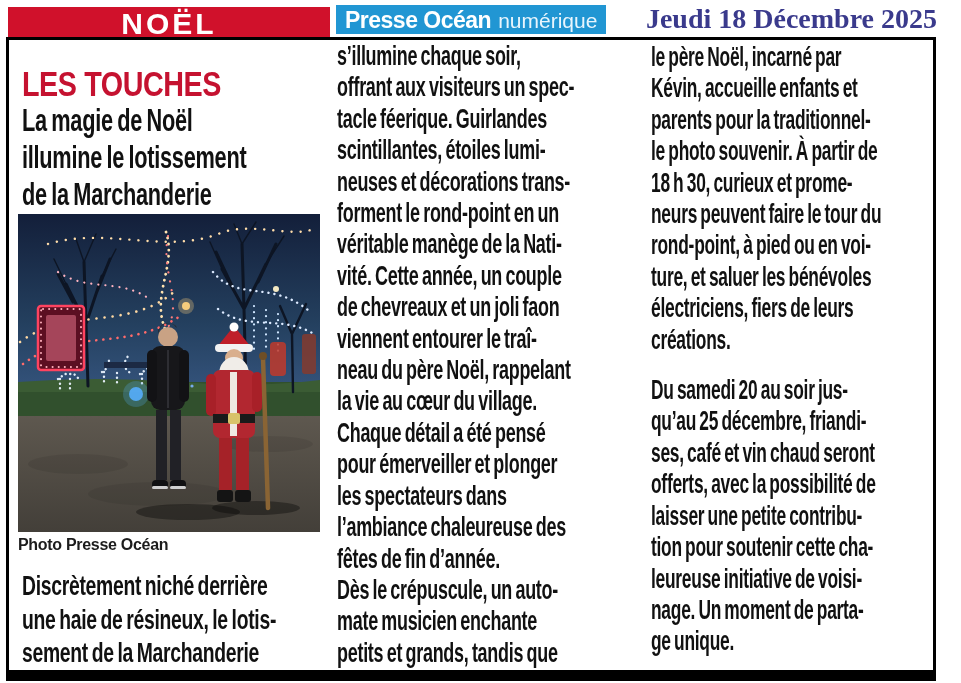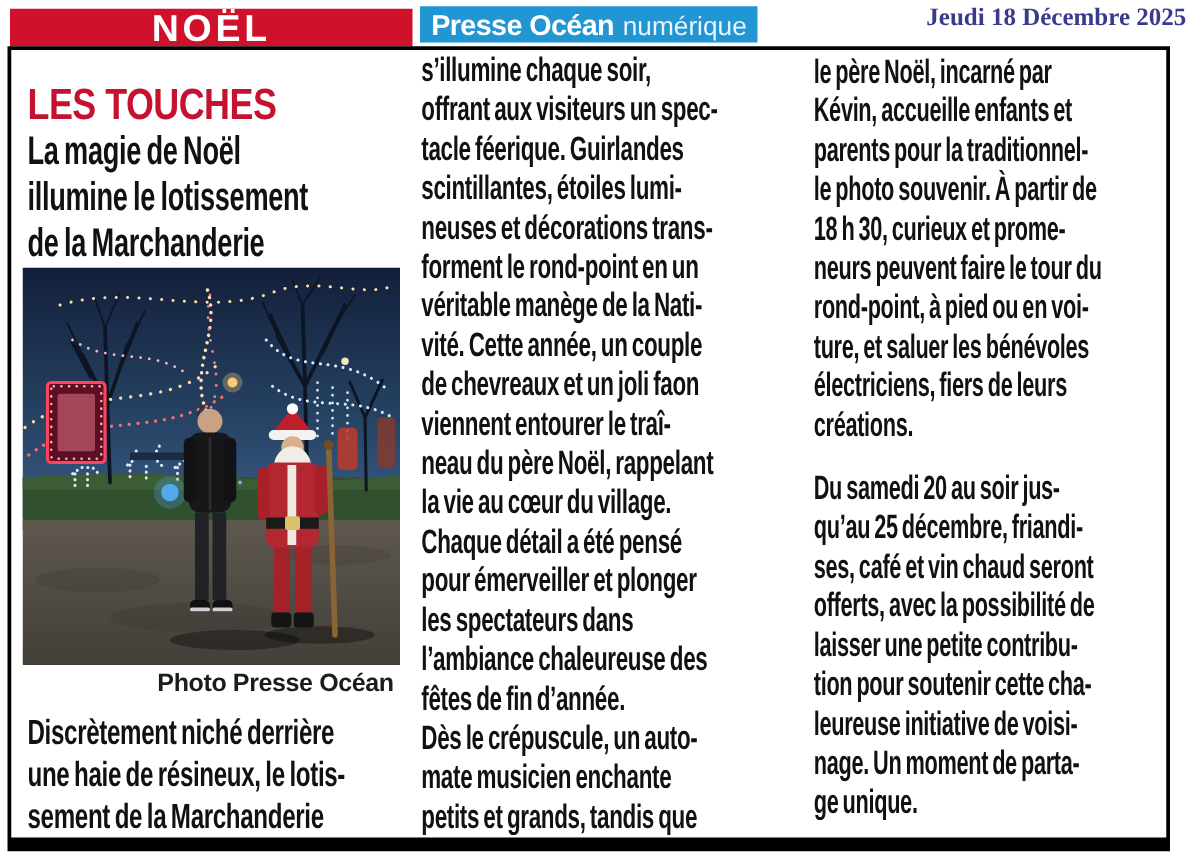--- a/index.html
+++ b/index.html
@@ -19,22 +19,22 @@
     text-align:center; line-height:34px;
   }
   .po-banner {
     position:absolute; left:336px; top:5px; height:29px;
     background:var(--banner-blue,#2196d3);
     color:#fff; padding:1px 9px; line-height:29px; white-space:nowrap;
   }
   .po-banner .brand { font-weight:bold; font-size:23px; letter-spacing:-0.5px; }
   .po-banner .edition { font-weight:normal; font-size:21px; color:#e8f5fd; margin-left:7px; }
   .date-line {
-    position:absolute; top:3px; right:12px;
-    font-family:"Liberation Serif", serif; font-weight:bold; font-size:20px;
+    position:absolute; top:3px; right:24px;
+    font-family:"Liberation Serif", serif; font-weight:bold; font-size:28px;
     color:var(--date-blue,#3a3a8c); white-space:nowrap;
   }
 
   
   .frame {
     position:absolute; left:6px; top:37px; width:930px; height:644px;
     border:3px solid var(--frame-black,#000);
     border-bottom-width:11px; background:#fff;
   }
 
@@ -50,22 +50,22 @@
     letter-spacing:-0.5px; transform:scaleX(0.82); transform-origin:0 0;
     white-space:nowrap;
   }
   .headline {
     position:absolute; left:22px; top:102px; width:440px;
     font-size:32px; line-height:37px; transform:scaleX(0.68);
   }
   .photo-wrap { position:absolute; left:18px; top:214px; width:302px; height:318px; }
   .photo-wrap svg { display:block; width:100%; height:100%; }
   .caption {
-    position:absolute; left:18px; top:536px; width:297px; text-align:right;
-    font-size:20px; font-weight:bold; color:#1c1c1c; letter-spacing:-0.3px;
+    position:absolute; left:18px; top:536px; width:297px; 
+    font-size:16px; font-weight:bold; color:#1c1c1c; letter-spacing:-0.3px;
   }
   .intro {
     position:absolute; left:22px; top:569px; width:432px;
     font-size:28px; line-height:33.5px; transform:scaleX(0.69);
   }
 
   
   .col2 {
     position:absolute; left:337px; top:41px; width:442px;
     font-size:27px; line-height:31.4px; transform:scaleX(0.665);

